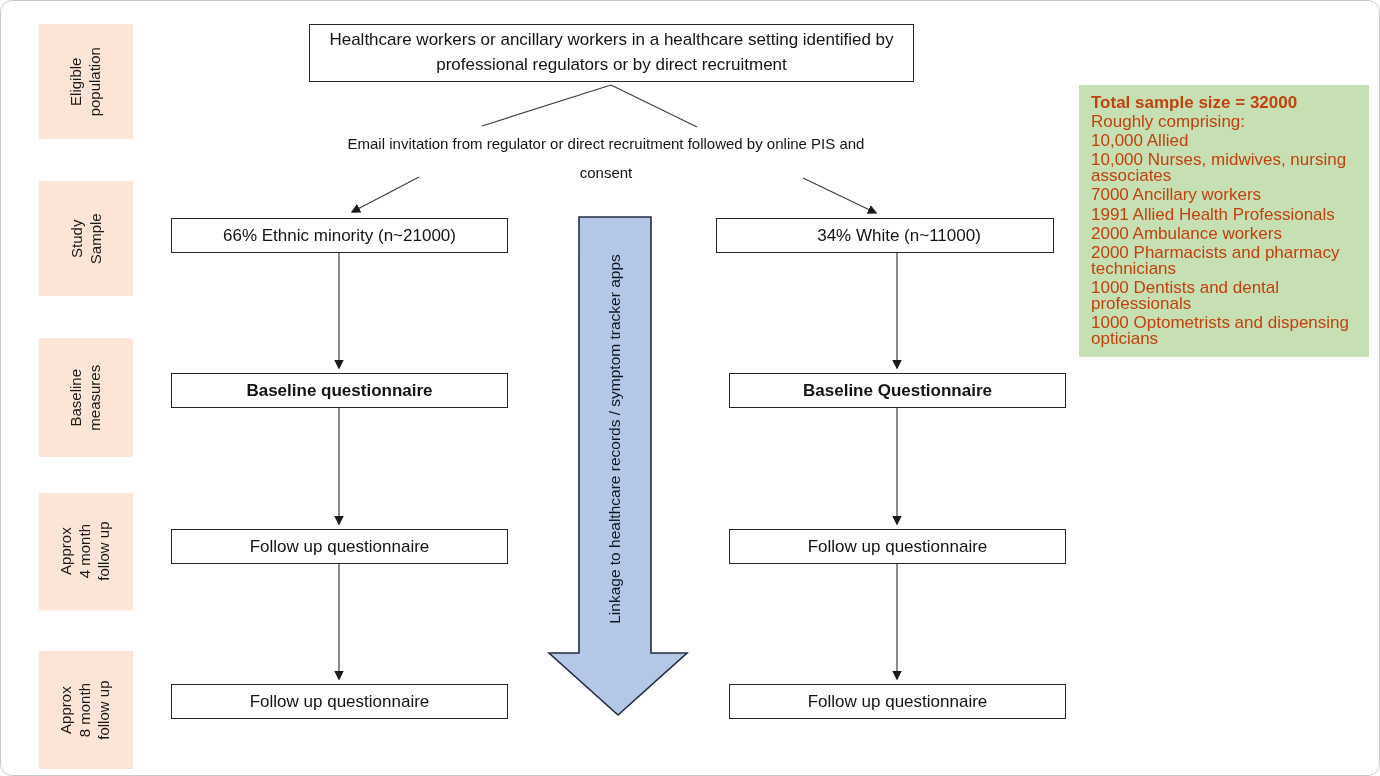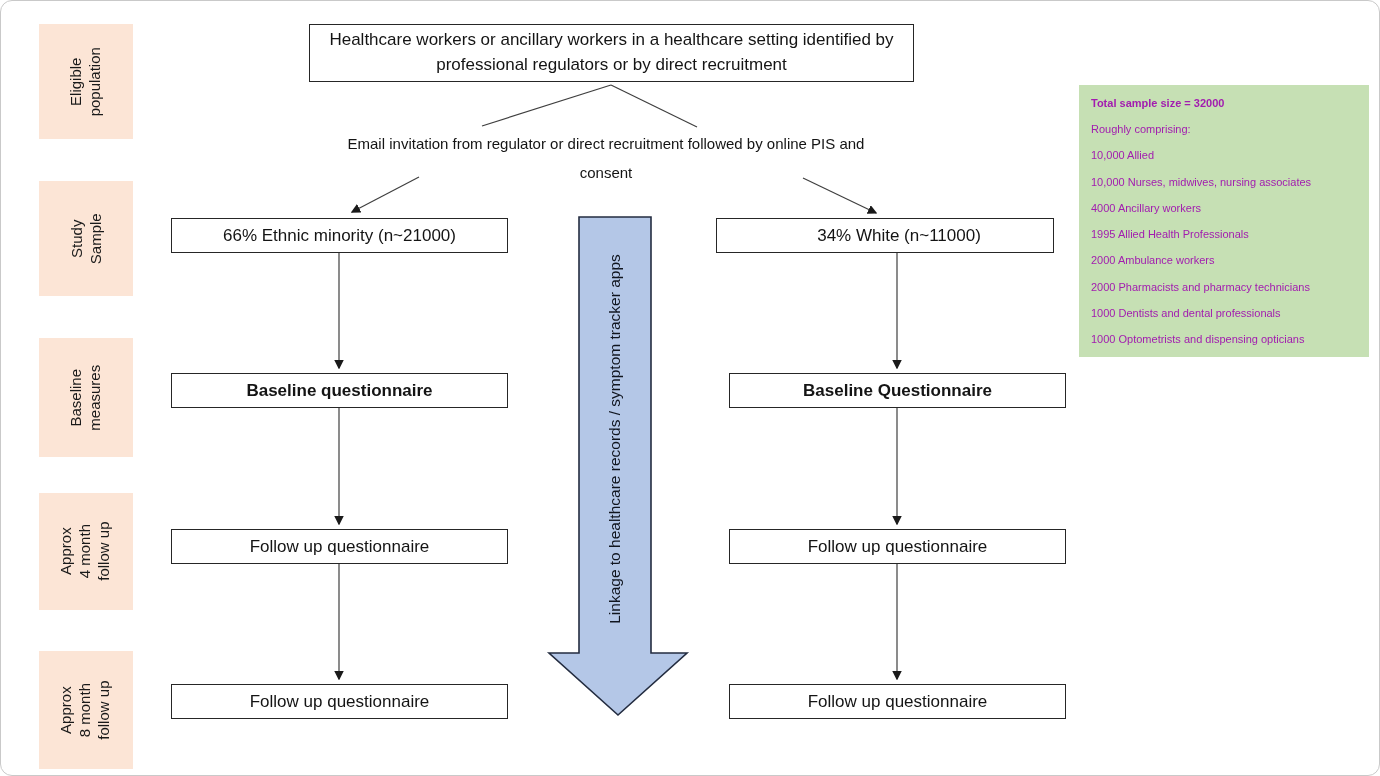--- a/index.html
+++ b/index.html
@@ -44,21 +44,21 @@
   #linkage-text{
     position:absolute;left:614px;top:438px;transform:translate(-50%,-50%) rotate(-90deg);
     white-space:nowrap;font-size:15.5px;color:#10151f;
   }
   
   #info-panel{
     position:absolute;left:1078px;top:84px;width:290px;height:272px;background:#c6e0b4;
     box-sizing:border-box;padding:10px 12px;display:flex;flex-direction:column;
     justify-content:space-between;
   }
-  #info-panel .line{font-size:11px;color:#a21caf;line-height:16px;}
+  #info-panel .line{font-size:17px;color:#c2410c;line-height:16px;}
   #info-panel .line.bold{font-weight:bold;}
 </style>
 </head>
 <body>
 
 <div id="canvas">
 
   <div class="stage" style="top:23px;height:115px;">
       <div class="rot">Eligible
 population</div>
@@ -122,21 +122,21 @@
   <div class="pbox row-box col-left y-f8">Follow up questionnaire</div>
   <div class="pbox row-box col-right-b y-f8">Follow up questionnaire</div>
 
   <div id="linkage-text">Linkage to healthcare records / symptom tracker apps</div>
 
   <div id="info-panel">
     <div class="line bold">Total sample size = 32000</div>
     <div class="line">Roughly comprising:</div>
     <div class="line">10,000 Allied</div>
     <div class="line">10,000 Nurses, midwives, nursing associates</div>
-    <div class="line">4000 Ancillary workers</div>
-    <div class="line">1995 Allied Health Professionals</div>
+    <div class="line">7000 Ancillary workers</div>
+    <div class="line">1991 Allied Health Professionals</div>
     <div class="line">2000 Ambulance workers</div>
     <div class="line">2000 Pharmacists and pharmacy technicians</div>
     <div class="line">1000 Dentists and dental professionals</div>
     <div class="line">1000 Optometrists and dispensing opticians</div>
   </div>
 
 </div>
 
 </body></html>

